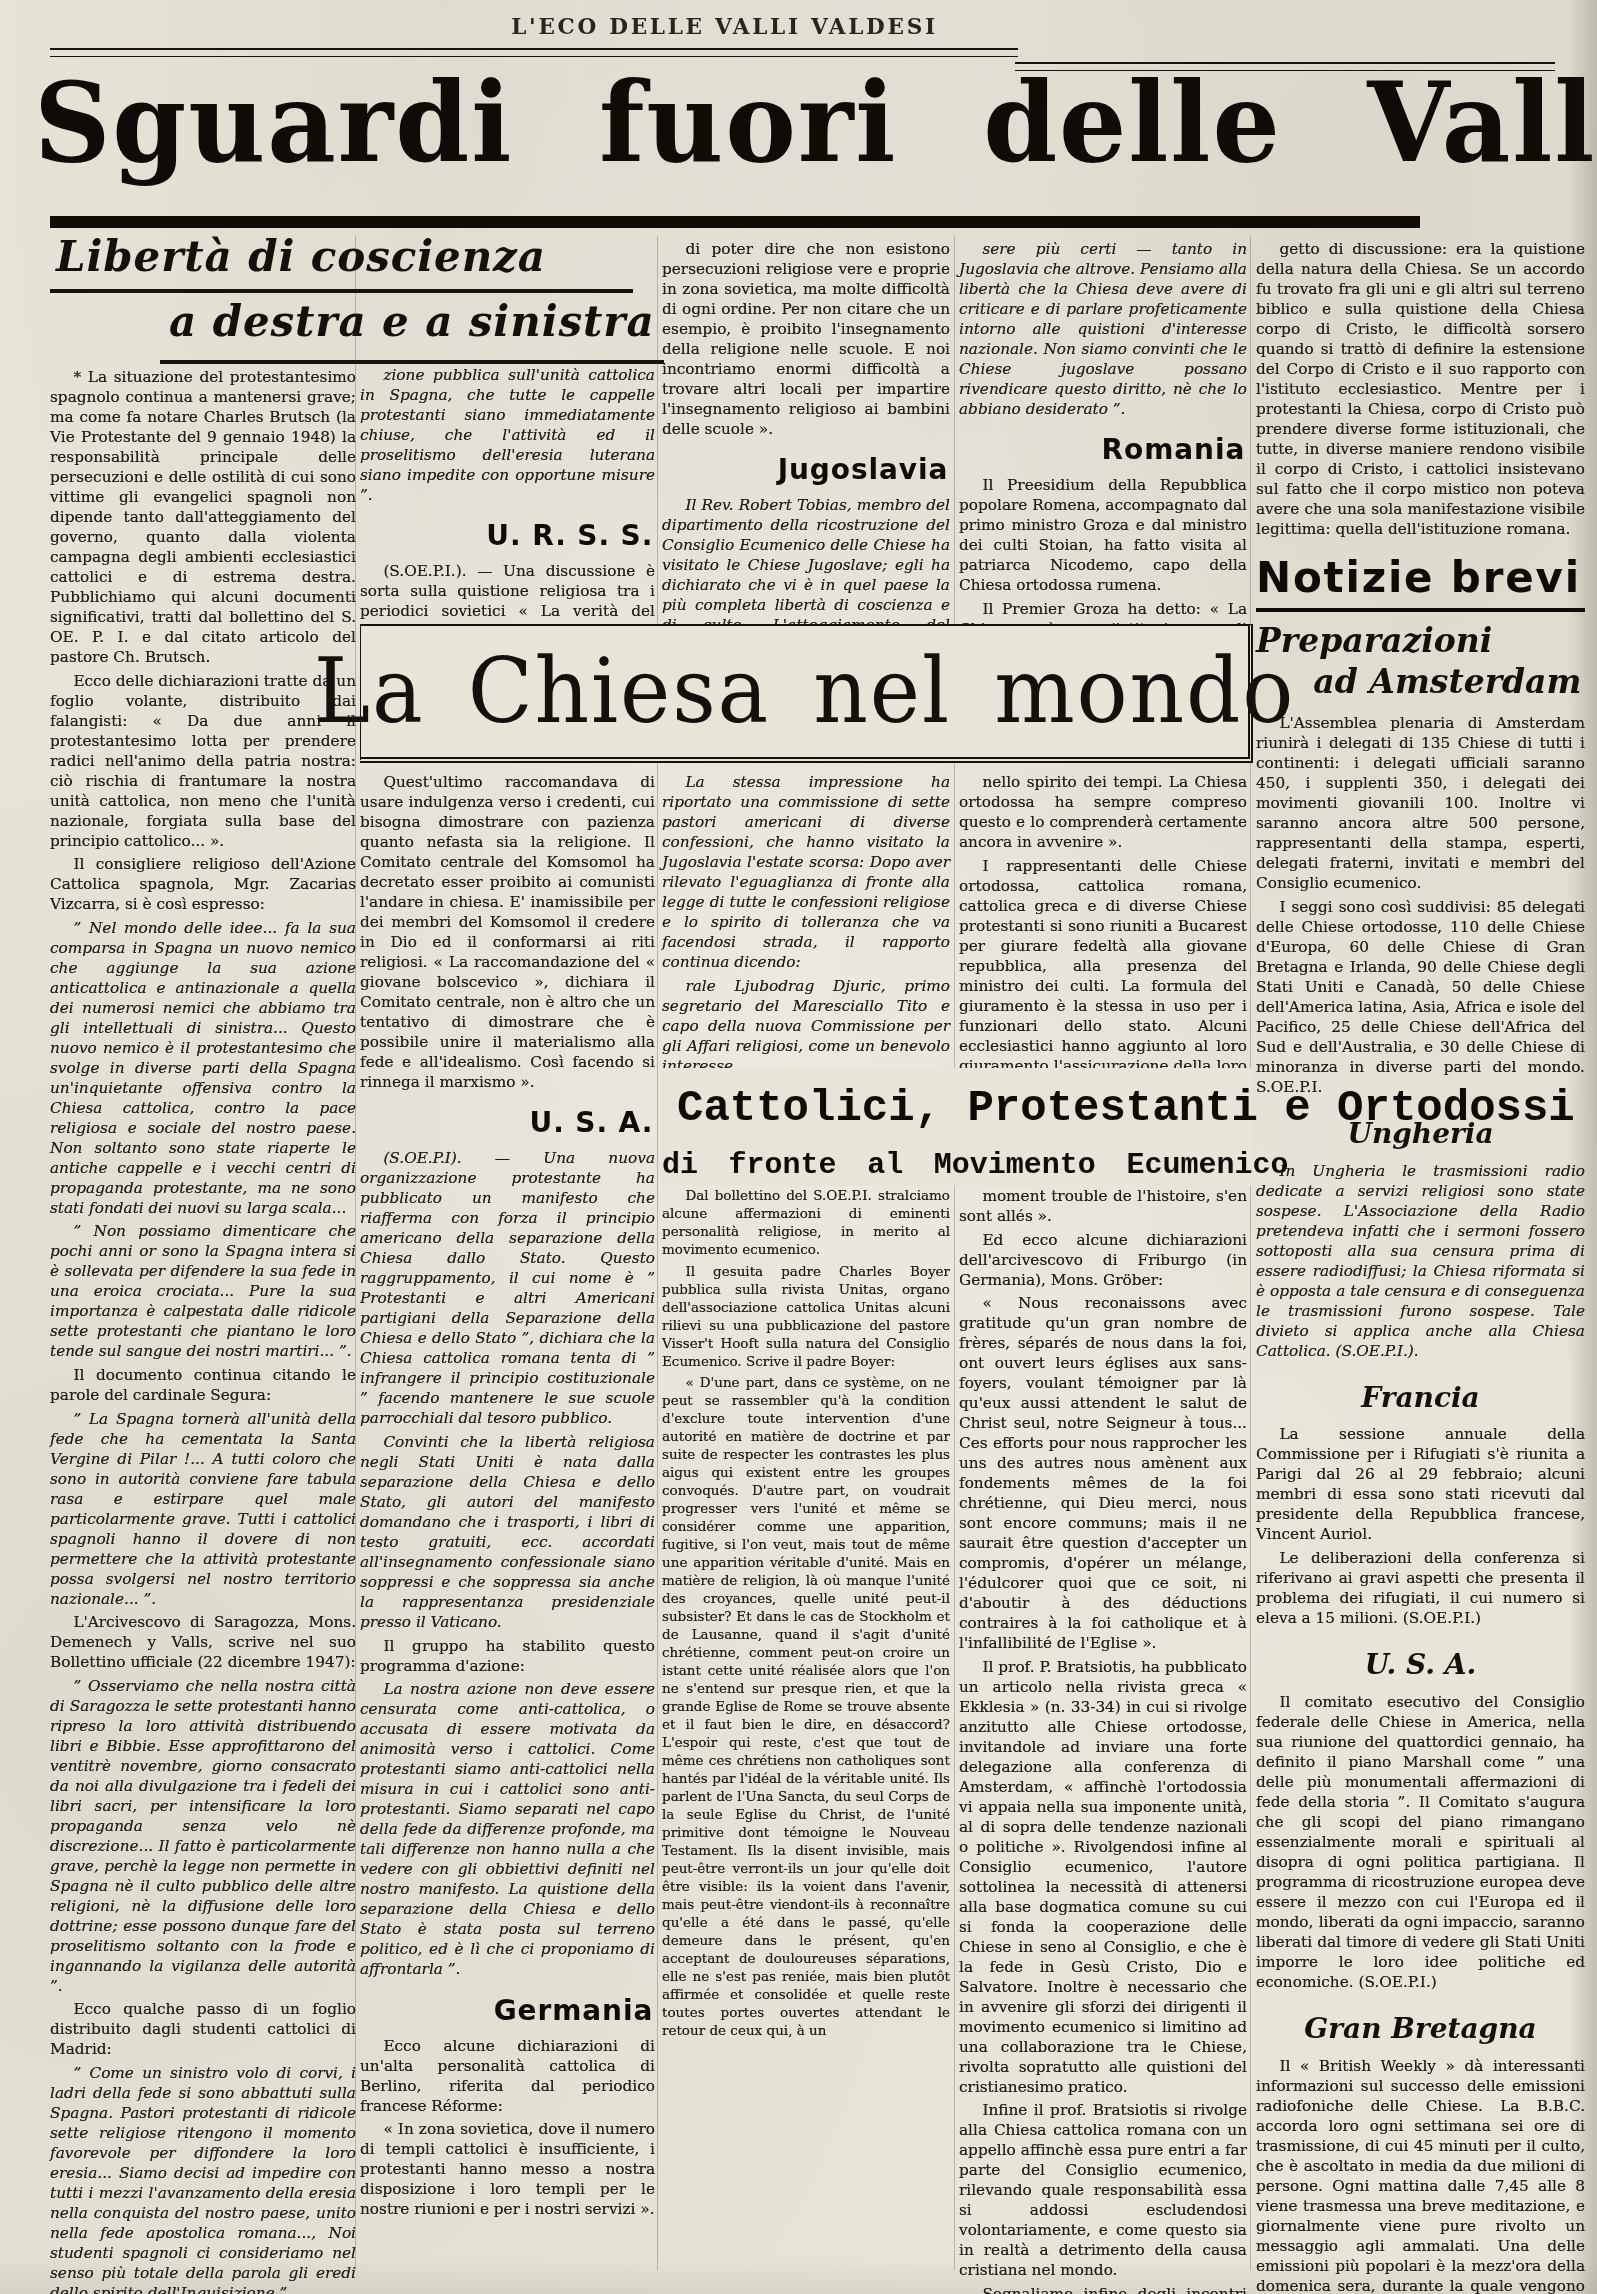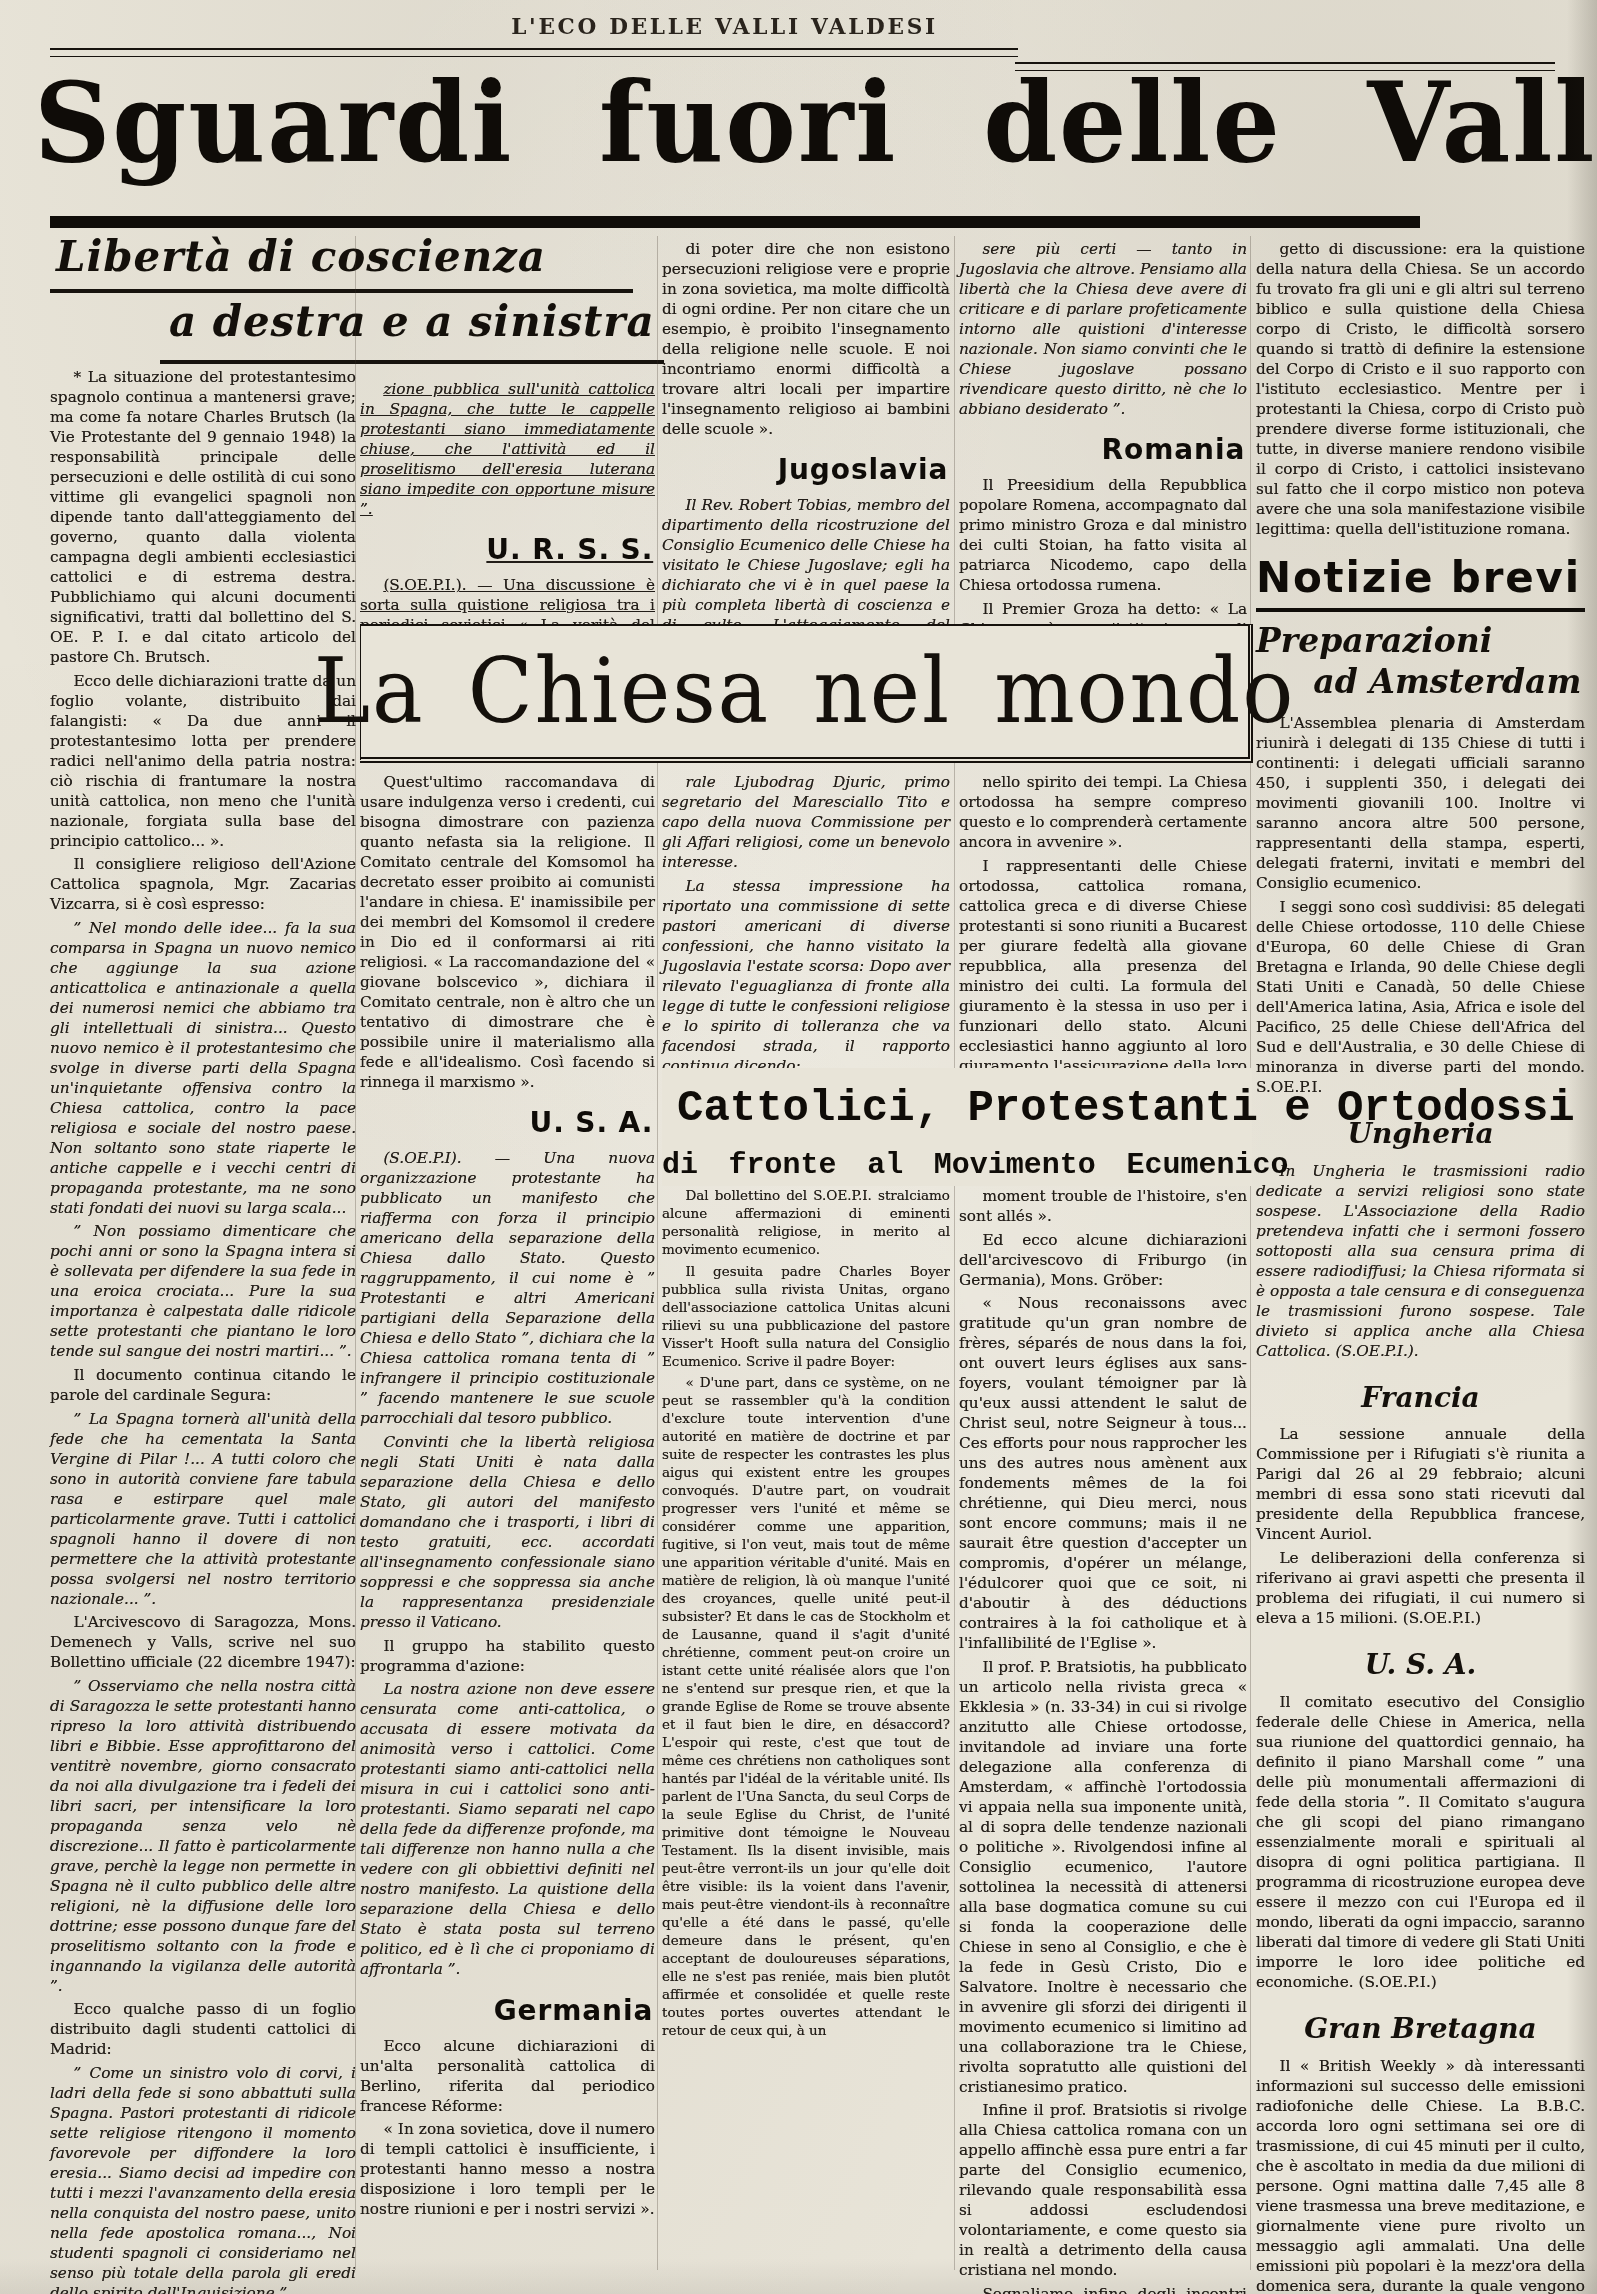--- a/index.html
+++ b/index.html
@@ -34,21 +34,21 @@
   .art1-line1{position:absolute;top:232px;left:56px;font-size:42px;font-weight:bold;font-style:italic;
     letter-spacing:0.9px;color:#14100b;}
   .art1-rule1{position:absolute;top:289px;left:50px;width:583px;height:3.6px;background:#17130e;}
   .art1-line2{position:absolute;top:297px;left:169px;font-size:42px;font-weight:bold;font-style:italic;
     letter-spacing:0.9px;color:#14100b;}
   .art1-rule2{position:absolute;top:360px;left:160px;width:504px;height:3.6px;background:#17130e;}
 
   
   .col{position:absolute;text-align:justify;}
   .col1 {left:50px;  top:367px; width:306px;}
-  .col2a{left:360px; top:379px; width:295px;text-decoration:underline;}
+  .col2a{left:360px; top:365px; width:295px;}
   .col2b{left:360px; top:772px; width:295px;}
   .col3a{left:662px; top:239px; width:288px;}
   .col3b{left:662px; top:772px; width:288px;}
   .col3c{left:662px; top:1186px;width:288px;}
   .col4a{left:959px;top:239px; width:288px;}
   .col4b{left:959px;top:772px; width:288px;}
   .col4c{left:959px;top:1186px;width:288px;}
   .col5 {left:1256px;top:239px; width:329px;}
 
   .para{margin:0 0 3.6px 0;font-size:15.3px;line-height:20px;text-indent:23.4px;
@@ -162,22 +162,22 @@
     <div>
         <p class="para">di poter dire che non esistono persecuzioni religiose vere e proprie in zona sovietica, ma molte difficoltà di ogni ordine. Per non citare che un esempio, è proibito l'insegnamento della religione nelle scuole. E noi incontriamo enormi difficoltà a trovare altri locali per impartire l'insegnamento religioso ai bambini delle scuole ».</p>
       </div>
     <h3 class="sans-head">Jugoslavia</h3>
     <div>
         <p class="para it">Il Rev. Robert Tobias, membro del dipartimento della ricostruzione del Consiglio Ecumenico delle Chiese ha visitato le Chiese Jugoslave; egli ha dichiarato che vi è in quel paese la più completa libertà di coscienza e di culto. L'atteggiamento del governo verso la Chiesa è stato definito dal gene-</p>
       </div>
   </div>
 
   <div class="col col3b">
+      <p class="para it">La stessa impressione ha riportato una commissione di sette pastori americani di diverse confessioni, che hanno visitato la Jugoslavia l'estate scorsa: Dopo aver rilevato l'eguaglianza di fronte alla legge di tutte le confessioni religiose e lo spirito di tolleranza che va facendosi strada, il rapporto continua dicendo:</p>
       <p class="para it">rale Ljubodrag Djuric, primo segretario del Maresciallo Tito e capo della nuova Commissione per gli Affari religiosi, come un benevolo interesse.</p>
-      <p class="para it">La stessa impressione ha riportato una commissione di sette pastori americani di diverse confessioni, che hanno visitato la Jugoslavia l'estate scorsa: Dopo aver rilevato l'eguaglianza di fronte alla legge di tutte le confessioni religiose e lo spirito di tolleranza che va facendosi strada, il rapporto continua dicendo:</p>
       <p class="para it">” Vi è un aspetto importante della libertà religiosa di cui vorremmo es-</p>
     </div>
 
   <section class="ecum-head">
     <h2 class="ecum-line1">Cattolici, Protestanti e Ortodossi</h2>
     <h2 class="ecum-line2">di fronte al Movimento Ecumenico</h2>
   </section>
 
   <div class="col col3c tight">
     <div>

